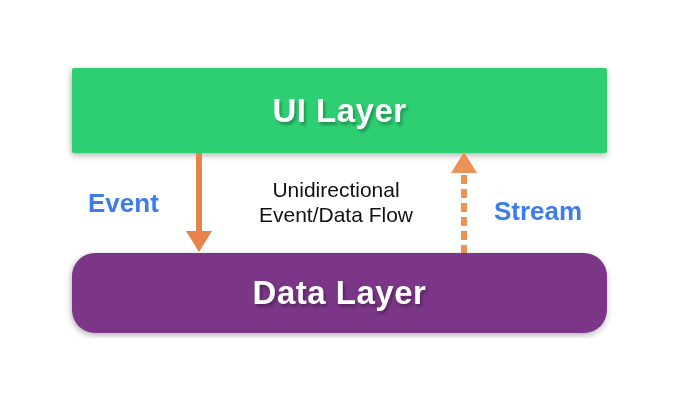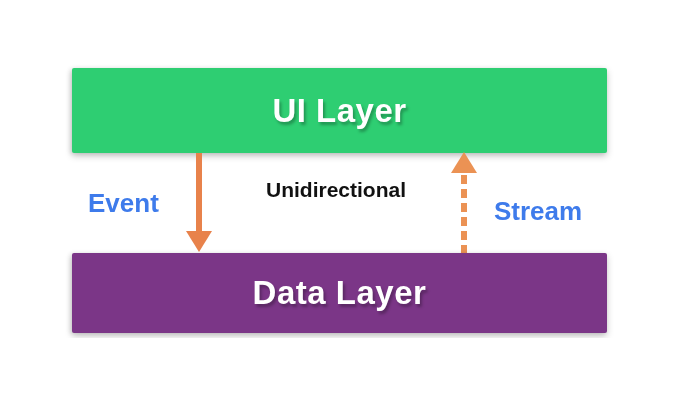--- a/index.html
+++ b/index.html
@@ -27,20 +27,21 @@
   }
   .ui-layer {
     top: 68px;
     height: 85px;
     background: var(--green, #2ECE72);
   }
   .data-layer {
     top: 253px;
     height: 80px;
     background: var(--purple, #7B3687);
+    border-radius: 23px;
   }
   .layer-label {
     color: #ffffff;
     font-size: 33px;
     font-weight: bold;
     letter-spacing: 0.5px;
     text-shadow: 2px 3px 3px rgba(0,0,0,0.28);
   }
   
   .arrow-down {
@@ -113,21 +114,21 @@
     top: 196px;
   }
   .center-caption {
     position: absolute;
     left: 230px;
     top: 177px;
     width: 212px;
     text-align: center;
     color: var(--text-dark, #111111);
     font-size: 21px;
-    font-weight: bold;
+    font-weight: normal;
     line-height: 25px;
   }
 </style>
 </head>
 <body>
 
 <div class="canvas">
 
   <div class="layer ui-layer">
     <span class="layer-label">UI Layer</span>
@@ -142,19 +143,20 @@
     <div class="head-up"></div>
     <div class="shaft-dashed"></div>
   </div>
 
   <div class="flow-label events-label">Event</div>
 
   <div class="flow-label stream-label">Stream</div>
 
   <div class="center-caption">
     <div>Unidirectional</div>
+    <div>Event/Data Flow</div>
   </div>
 
   <div class="layer data-layer">
     <span class="layer-label">Data Layer</span>
   </div>
 
 </div>
 
 </body></html>

